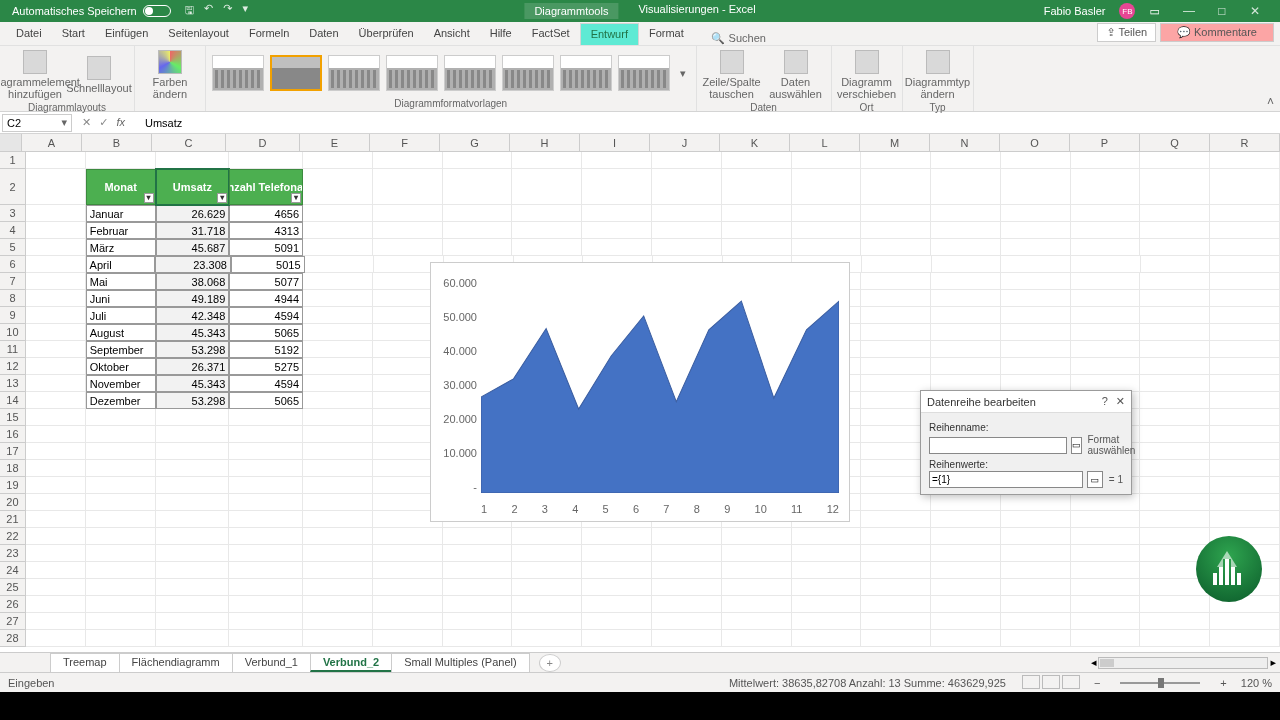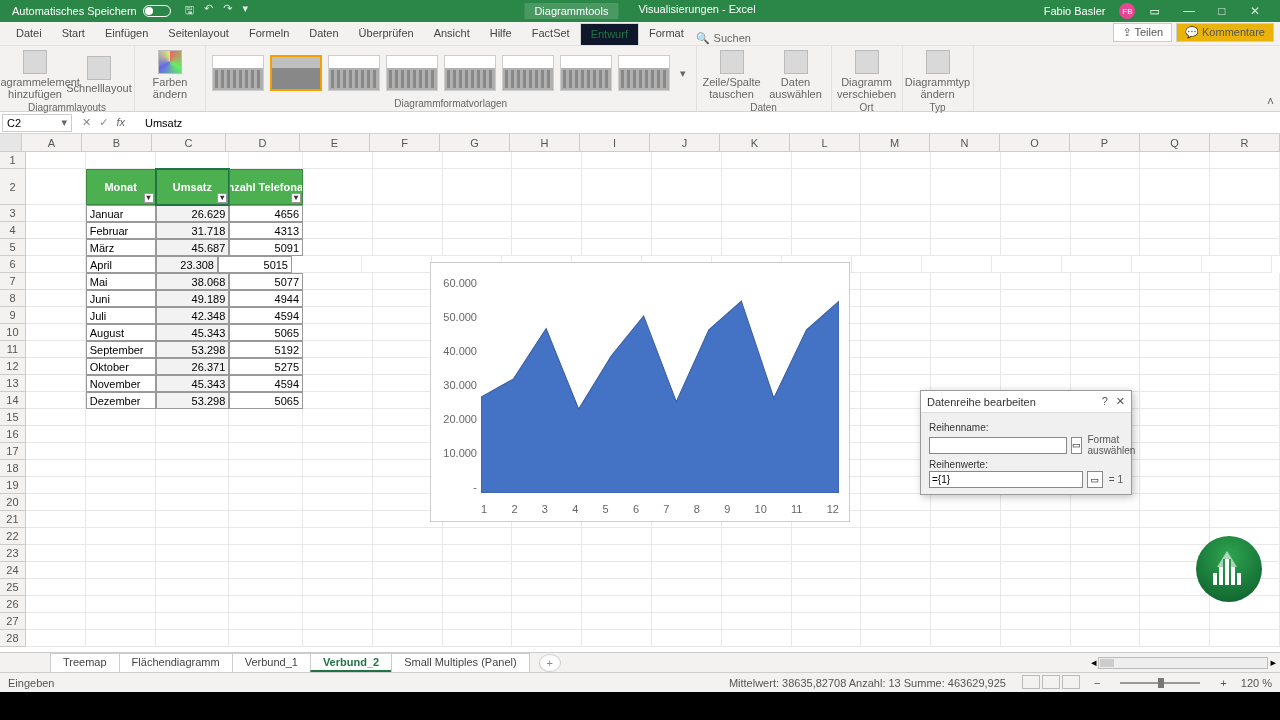--- a/index.html
+++ b/index.html
@@ -9,24 +9,24 @@
 .titlebar .toggle{width:28px;height:12px;border:1px solid #fff;border-radius:6px;position:relative}
 .titlebar .toggle::after{content:"";position:absolute;width:8px;height:8px;border-radius:50%;background:#fff;top:1px;left:1px}
 .titlebar .qat{display:flex;gap:10px;margin-left:14px;opacity:.85}
 .titlebar .center{position:absolute;left:50%;transform:translateX(-50%);display:flex;gap:20px;font-size:11px}
 .titlebar .center .tool{background:rgba(255,255,255,.15);padding:2px 10px}
 .titlebar .right{margin-left:auto;display:flex;align-items:center;gap:14px;padding-right:6px}
 .titlebar .avatar{width:16px;height:16px;border-radius:50%;background:#e74694;display:flex;align-items:center;justify-content:center;font-size:8px;color:#fff}
 .titlebar .winbtns span{display:inline-block;width:30px;text-align:center;font-size:12px;opacity:.8}
 .menubar{height:24px;background:#f3f2f1;display:flex;align-items:end;padding:0 6px;gap:2px;border-bottom:1px solid #e1e1e1}
 .menubar .tab{padding:4px 10px 5px;color:#444;cursor:pointer}
-.menubar .tab.active{background:#0f172a;color:#217346;border:1px solid #d4d4d4;border-bottom:none}
+.menubar .tab.active{background:#5eead4;color:#217346;border:1px solid #d4d4d4;border-bottom:none}
 .menubar .right{margin-left:auto;display:flex;align-items:center;gap:4px;padding-bottom:3px}
 .menubar .share{background:#fff;border:1px solid #ccc;padding:2px 8px;color:#555}
-.menubar .comments{background:#eab308;border:1px solid #ccc;padding:2px 8px;color:#555}
+.menubar .comments{background:#fca5a5;border:1px solid #ccc;padding:2px 16px;color:#555}
 .ribbon{height:66px;background:#f3f2f1;display:flex;border-bottom:1px solid #d4d4d4}
 .ribbon .group{border-right:1px solid #e1e1e1;display:flex;flex-direction:column;align-items:center;justify-content:space-between;padding:4px 6px 2px}
 .ribbon .group .icons{display:flex;gap:6px;align-items:center;flex:1}
 .ribbon .group .label{font-size:10px;color:#666;padding-top:2px}
 .ribbon .bigbtn{display:flex;flex-direction:column;align-items:center;width:58px;color:#666;font-size:10px;text-align:center;line-height:1.1}
 .ribbon .bigbtn .ico{width:24px;height:24px;margin-bottom:2px;background:#d9d9d9;border:1px solid #bbb}
 .ribbon .styles{display:flex;gap:2px;align-items:center}
 .ribbon .style-thumb{width:52px;height:36px;border:1px solid #ccc;background:linear-gradient(180deg,#fff 35%,#b0b0b0 35%);position:relative;overflow:hidden}
 .ribbon .style-thumb.sel{border:2px solid #f2a100;background:linear-gradient(180deg,#bfbfbf 35%,#888 35%)}
 .ribbon .style-thumb::after{content:"";position:absolute;left:2px;right:2px;bottom:2px;height:18px;background:repeating-linear-gradient(90deg,#888 0 3px,transparent 3px 6px)}
@@ -121,21 +121,21 @@
       <span class="tab">Seitenlayout</span>
       <span class="tab">Formeln</span>
       <span class="tab">Daten</span>
       <span class="tab">Überprüfen</span>
       <span class="tab">Ansicht</span>
       <span class="tab">Hilfe</span>
       <span class="tab">FactSet</span>
       <span class="tab active">Entwurf</span>
       <span class="tab">Format</span>
     </div>
-  <span style="margin-left:1px;color:#666">🔍 <span>Suchen</span></span>
+  <span style="margin-left:16px;color:#666">🔍 <span>Suchen</span></span>
   <div class="right">
     <span class="share">⇪ <span>Teilen</span></span>
     <span class="comments">💬 <span>Kommentare</span></span>
   </div>
 </div>
 
 <div class="ribbon">
   <div class="group">
     <div class="icons">
       <div class="bigbtn">
@@ -355,21 +355,21 @@
         <div class="cell" style="width: 70px;"></div>
         <div class="cell" style="width: 70px;"></div>
         <div class="cell" style="width: 70px;"></div>
         <div class="cell" style="width: 70px;"></div>
         <div class="cell" style="width: 70px;"></div>
       </div>
       <div class="row">
         <div class="rh">6</div>
         <div class="cell" style="width: 60px;"></div>
         <div class="cell data-b" style="width: 70px;">April</div>
-        <div class="cell data-c" style="width: 62px;">23.308</div>
+        <div class="cell data-c" style="width: 76px;">23.308</div>
         <div class="cell data-d" style="width: 74px;">5015</div>
         <div class="cell" style="width: 70px;"></div>
         <div class="cell" style="width: 70px;"></div>
         <div class="cell" style="width: 70px;"></div>
         <div class="cell" style="width: 70px;"></div>
         <div class="cell" style="width: 70px;"></div>
         <div class="cell" style="width: 70px;"></div>
         <div class="cell" style="width: 70px;"></div>
         <div class="cell" style="width: 70px;"></div>
         <div class="cell" style="width: 70px;"></div>

